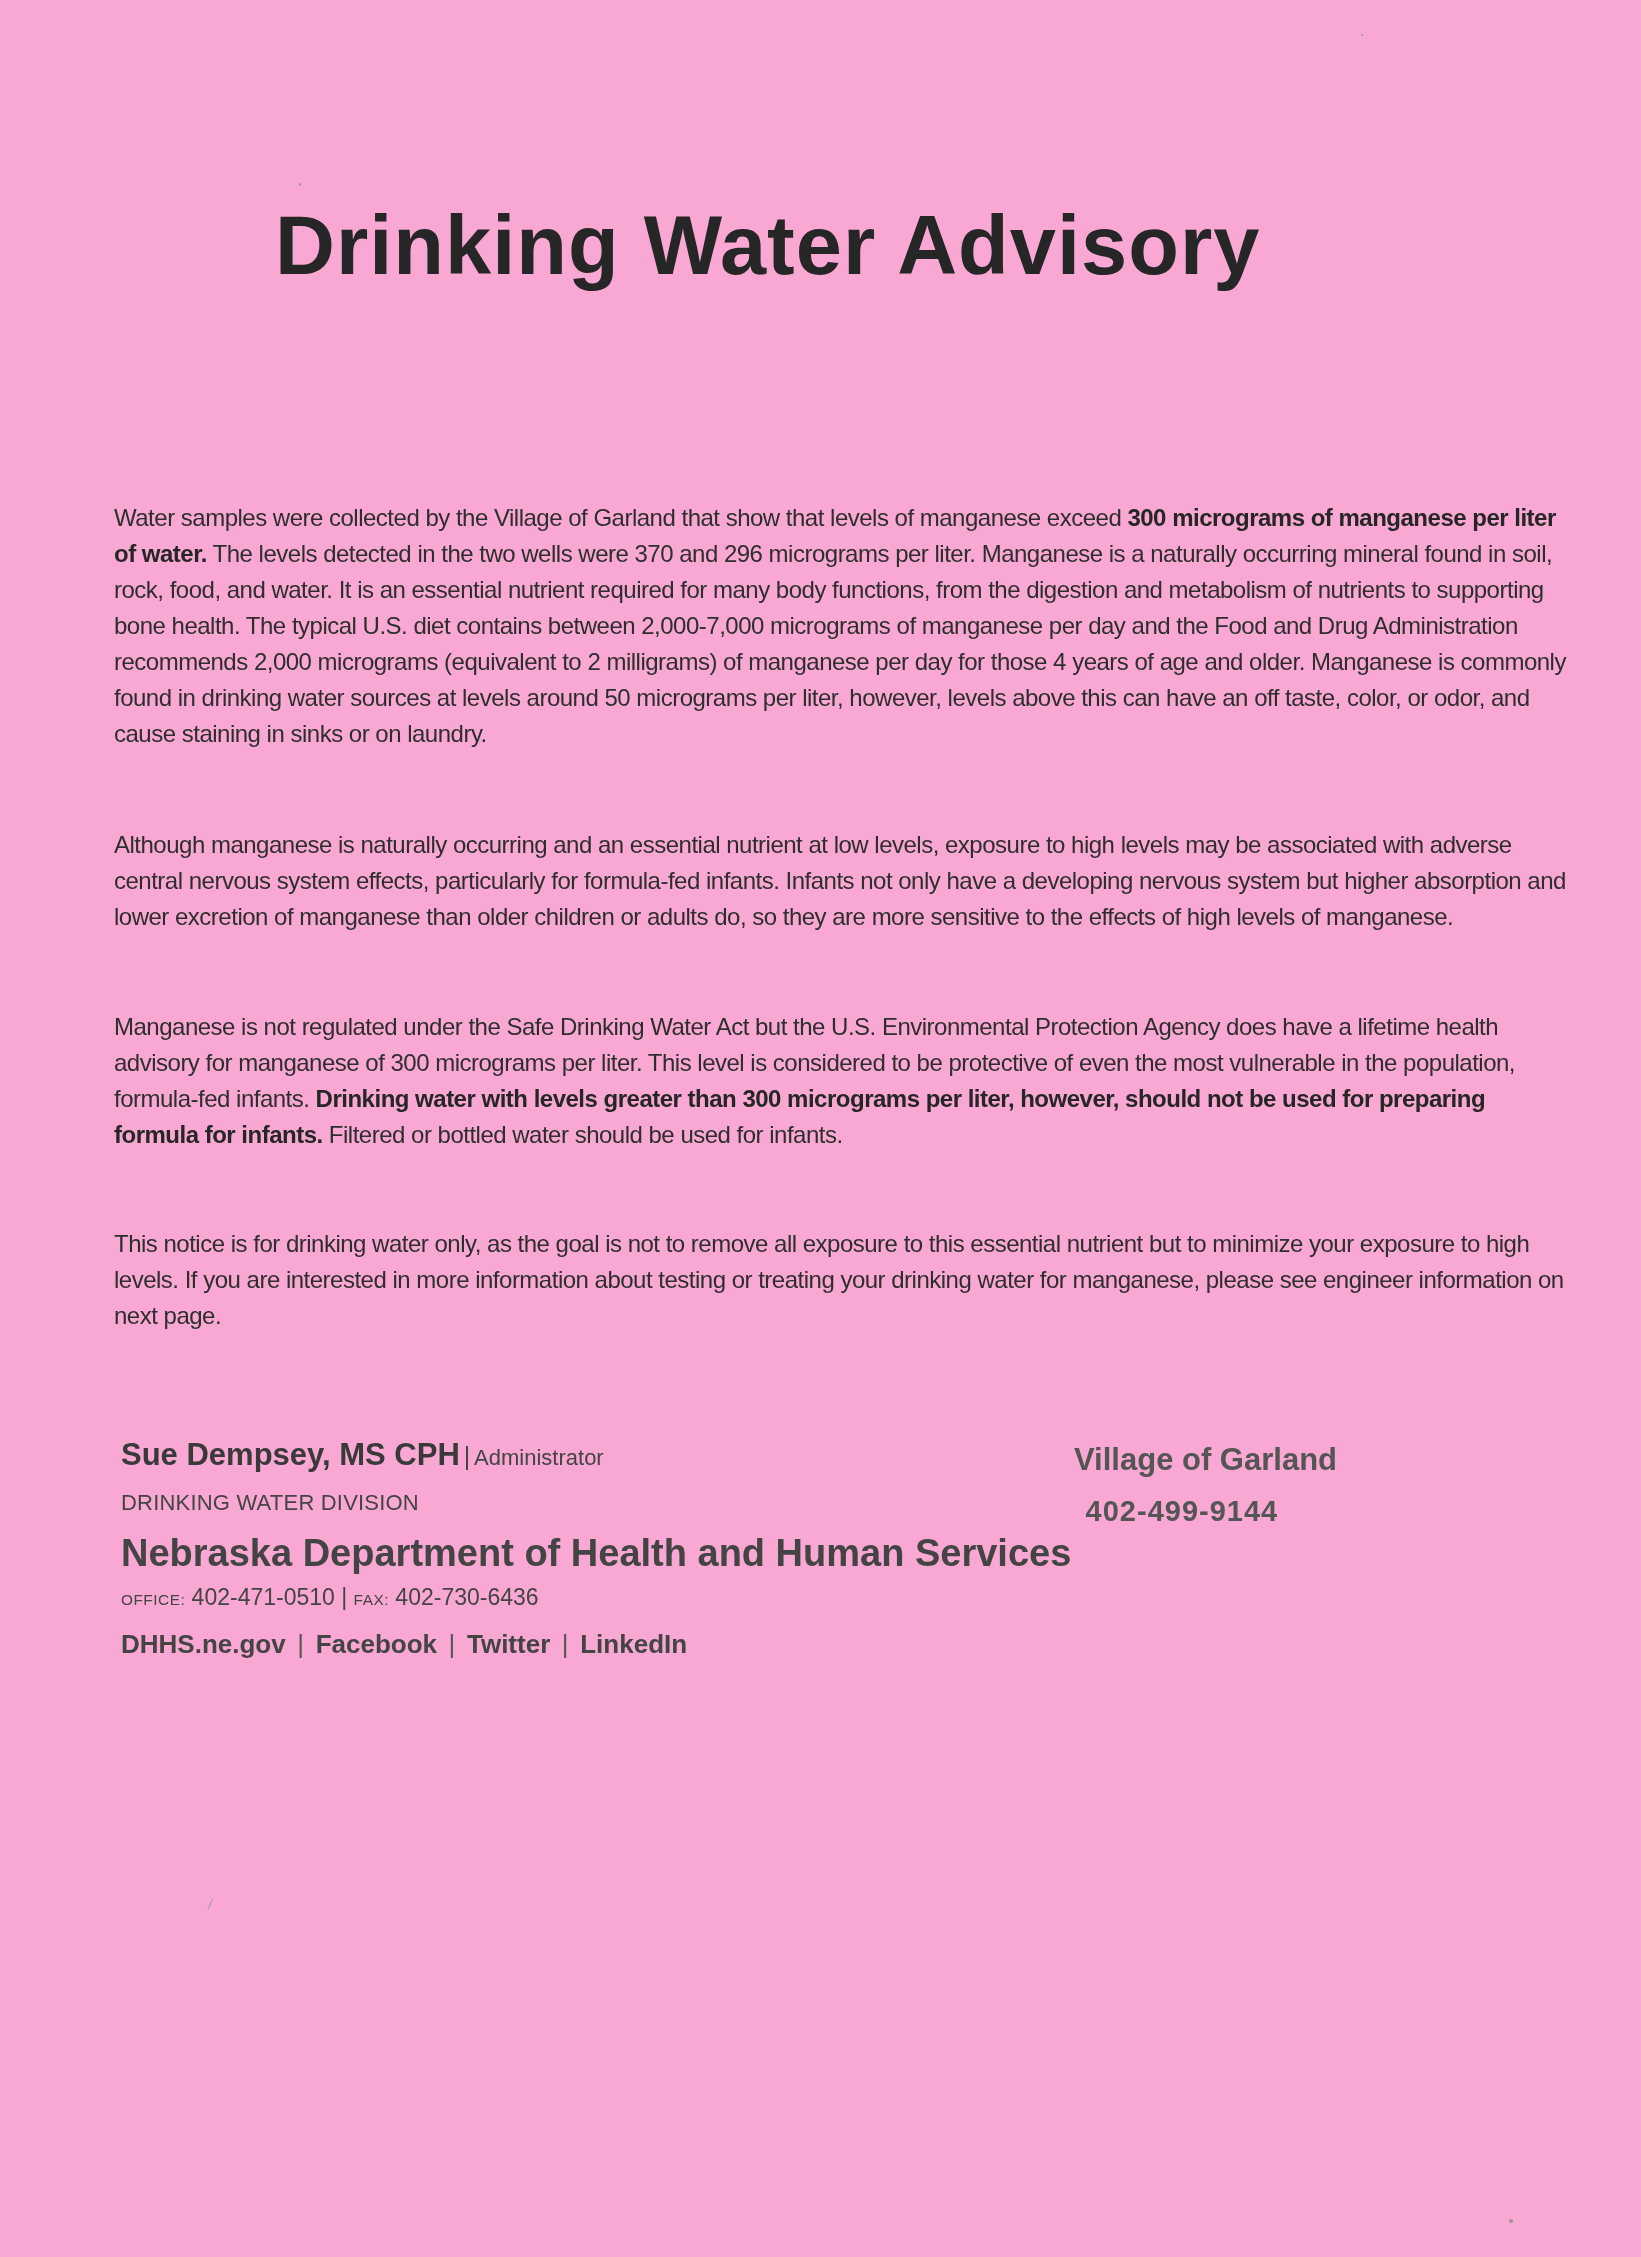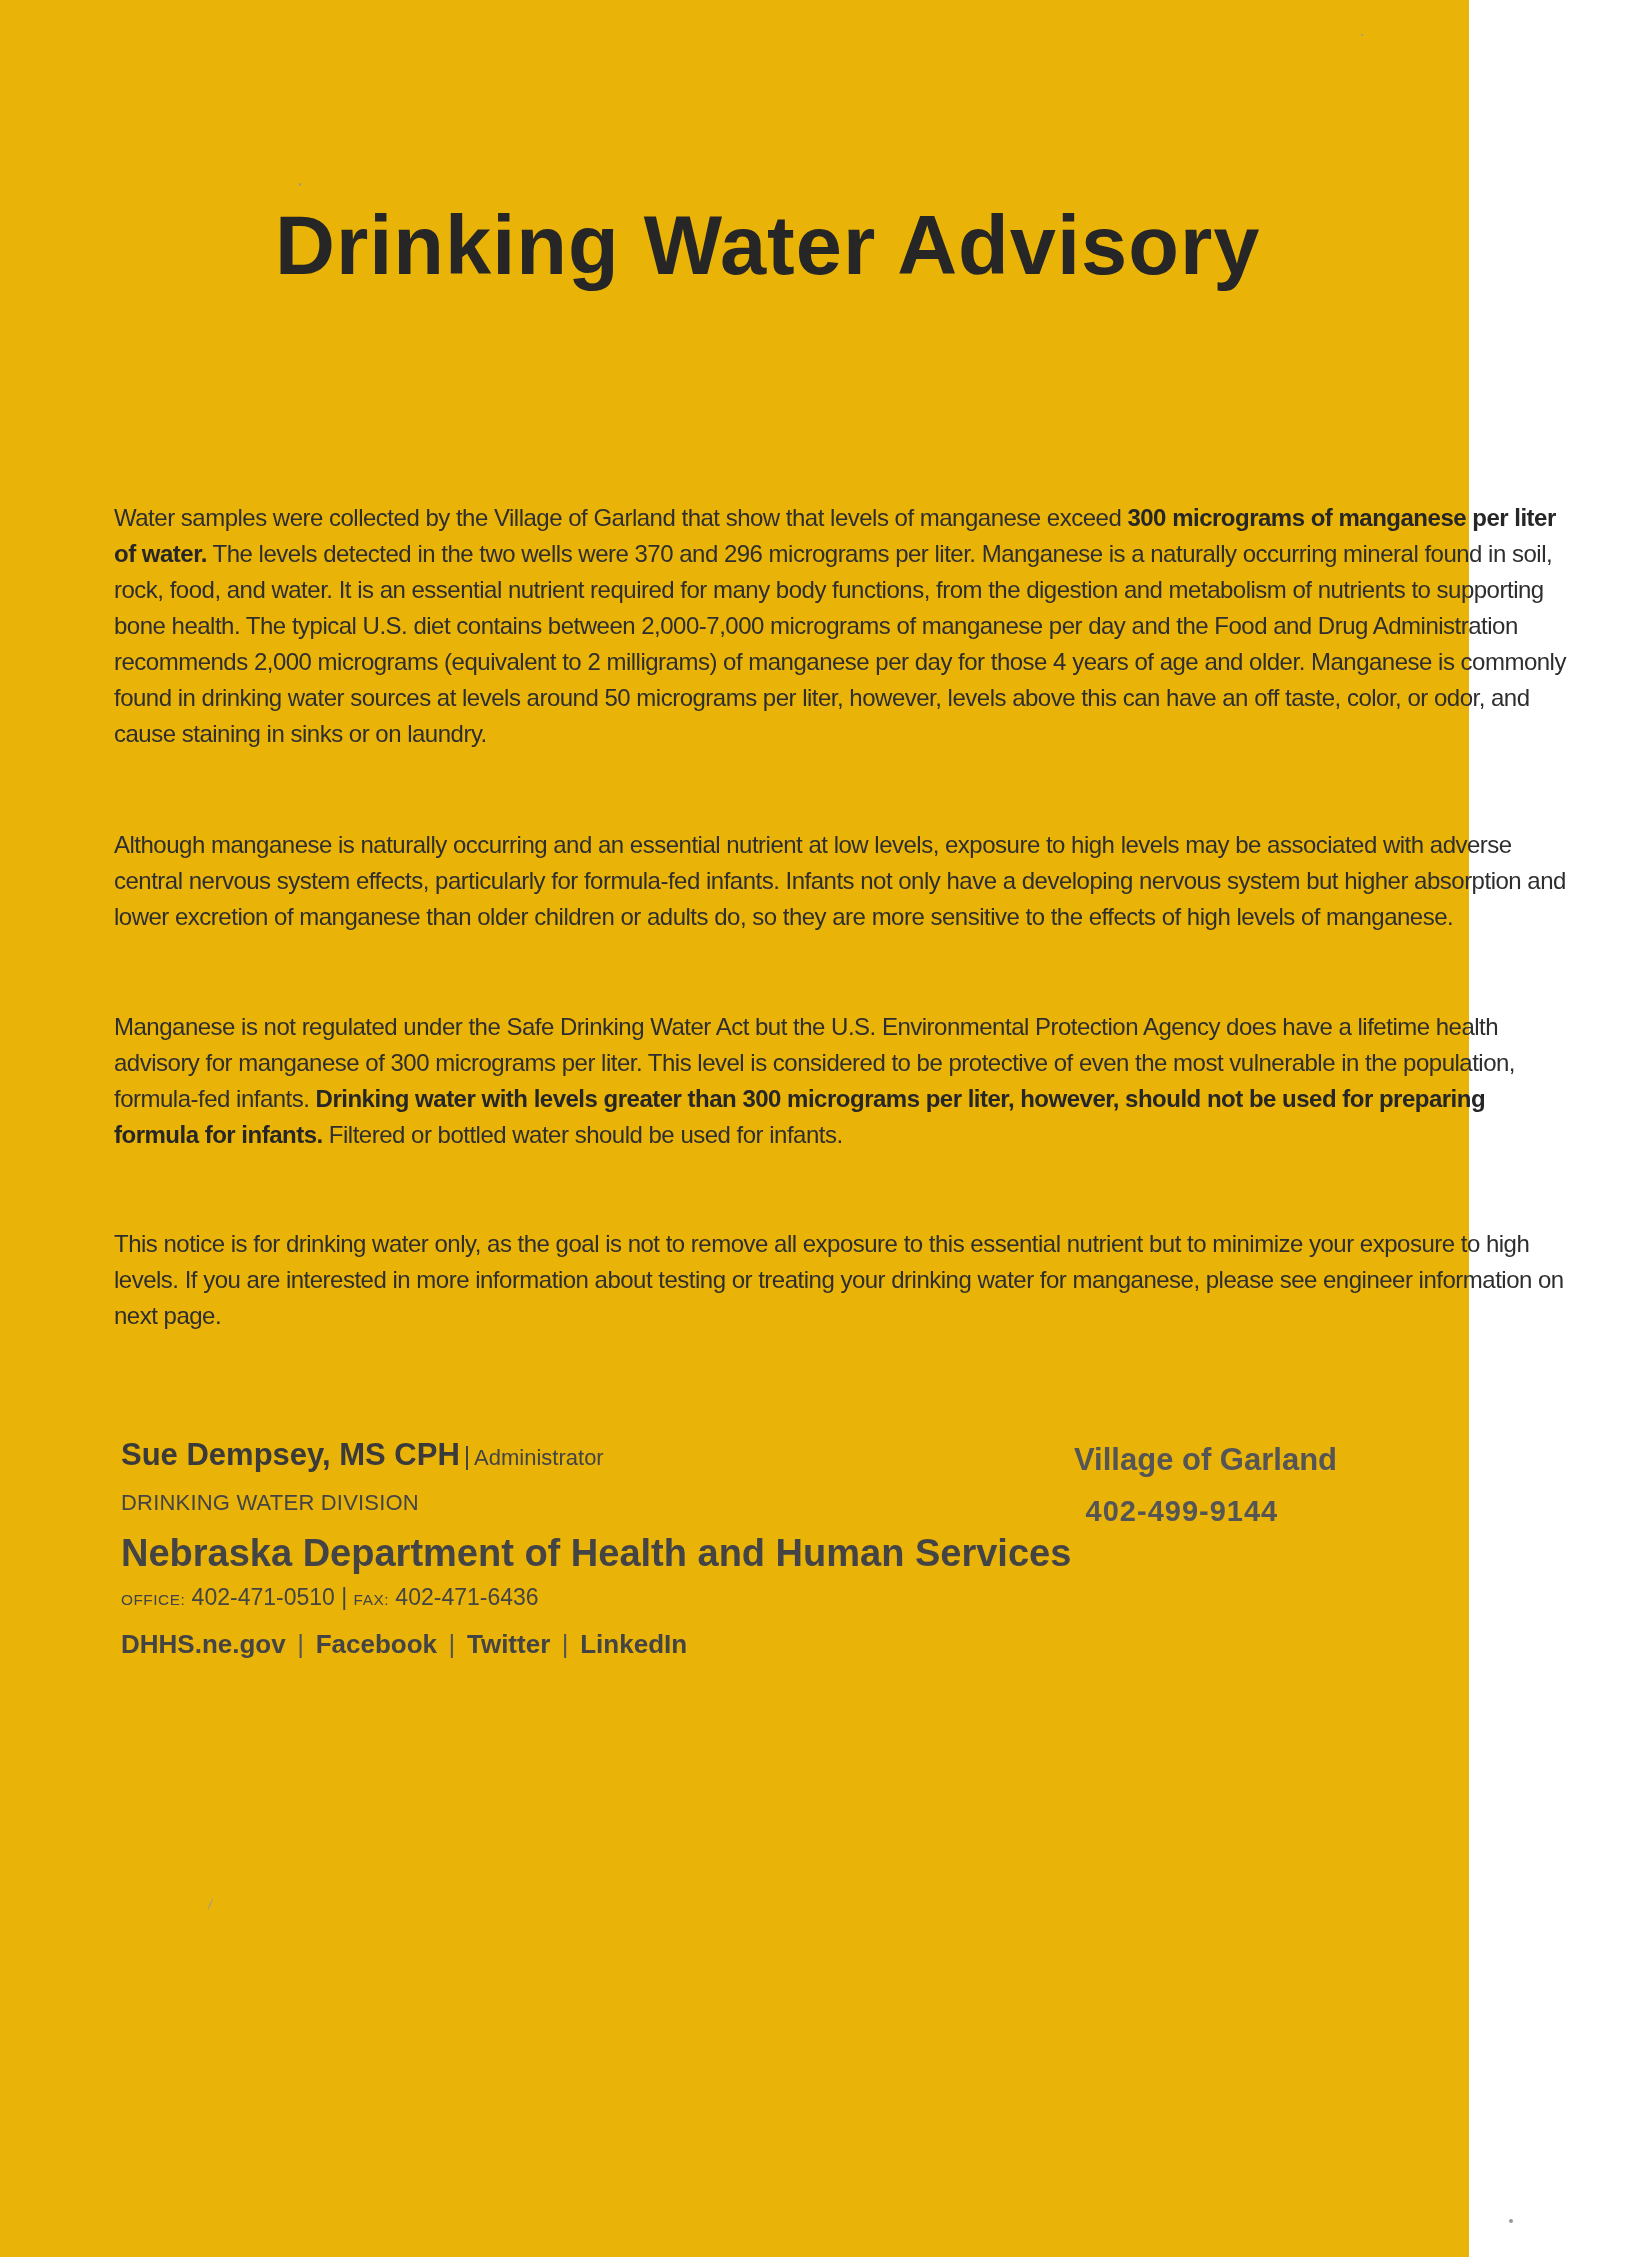--- a/index.html
+++ b/index.html
@@ -1,17 +1,17 @@
 <!DOCTYPE html>
 <html><head>
 <meta charset="utf-8">
 <style>
   html, body { margin: 0; padding: 0; background: #ffffff; }
   body { width: 1641px; height: 2257px; position: relative; overflow: hidden; color: #2a2a2a; }
-  .page { position: absolute; left: 0; top: 0; width: 1469px; height: 2257px; background: #eab308; }
+  .page { position: absolute; left: 0; top: 0; width: 1641px; height: 2257px; background: #f9a8d4; }
   .title {
     position: absolute; left: 275px; top: 198px; width: 1159px;
     font-family: "Liberation Sans", sans-serif; font-weight: bold;
     font-size: 83px; letter-spacing: 1px; color: #262626; white-space: nowrap;
   }
   .intro {
     position: absolute; left: 114px; top: 369px; width: 1410px;
     font-family: "DejaVu Sans", sans-serif; font-weight: bold;
     font-size: 29.4px; line-height: 42px; color: #262626;
     letter-spacing: -0.6px;
@@ -61,21 +61,21 @@
     <div>
       <span class="sig-name">Sue Dempsey, MS CPH</span><span class="sig-pipe">|</span><span class="sig-role">Administrator</span>
     </div>
     <div class="sig-div">DRINKING WATER DIVISION</div>
     <div class="sig-dept">Nebraska Department of Health and Human Services</div>
     <div class="sig-contact">
       <span class="lbl">OFFICE:</span>
       <span>402-471-0510</span>
       <span>|</span>
       <span class="lbl">FAX:</span>
-      <span>402-471-6436</span>
+      <span>402-730-6436</span>
     </div>
     <div class="sig-links">
       <a>DHHS.ne.gov</a><span class="sep">|</span><a>Facebook</a><span class="sep">|</span><a>Twitter</a><span class="sep">|</span><a>LinkedIn</a>
     </div>
   </div>
 
   <div class="village">
     <div class="village-name">Village of Garland</div>
     <div class="village-phone">402-499-9144</div>
   </div>

